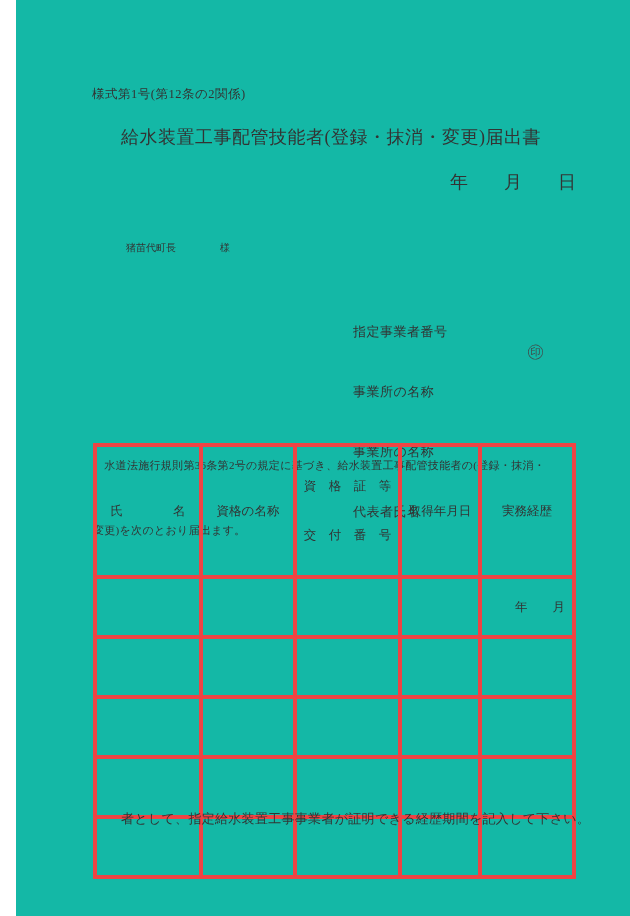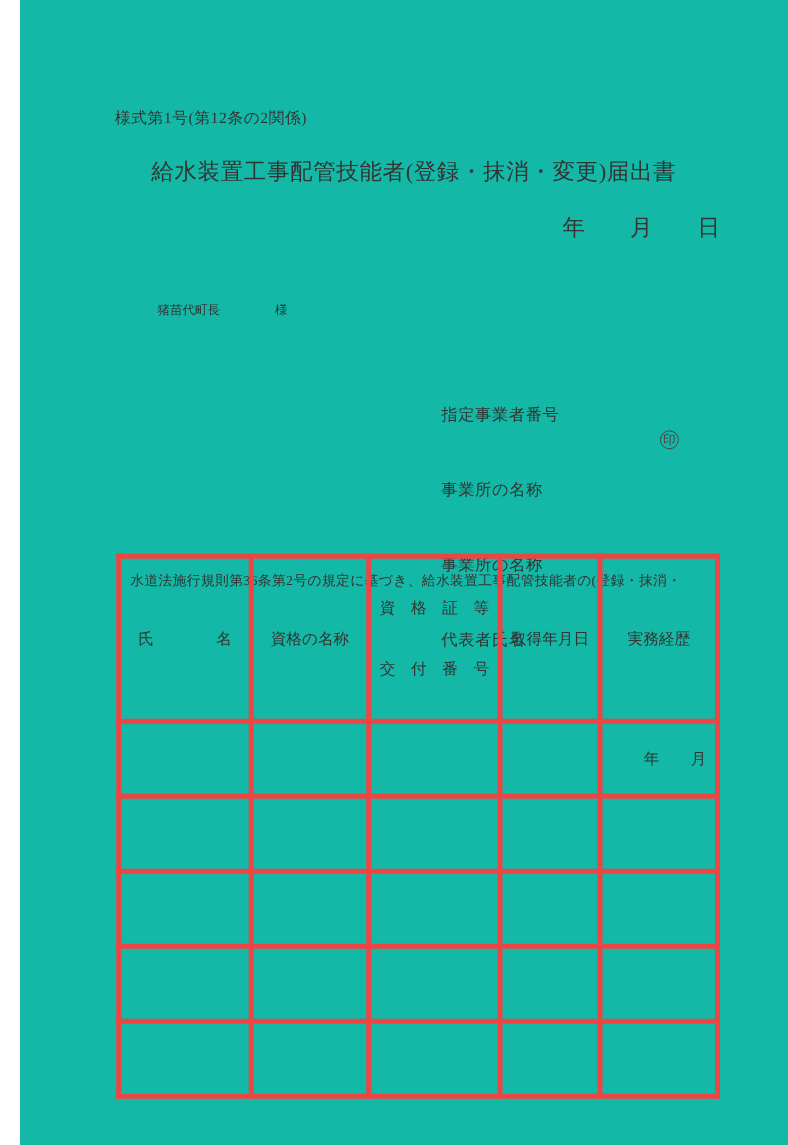--- a/index.html
+++ b/index.html
@@ -111,20 +111,21 @@
     <div>指定事業者番号</div>
     <div>事業所の名称</div>
     <div>事業所の名称</div>
     <div>代表者氏名</div>
   </div>
 
   <div class="abs seal">㊞</div>
 
   <div class="abs body-text">
     <div>　水道法施行規則第36条第2号の規定に基づき、給水装置工事配管技能者の(登録・抹消・</div>
+    <div>変更)を次のとおり届出ます。</div>
   </div>
 
   <table class="roster-table">
     <colgroup>
       <col class="col-name">
       <col class="col-qual">
       <col class="col-cert">
       <col class="col-date">
       <col class="col-exp">
     </colgroup>
@@ -172,14 +173,15 @@
       <tr>
         <td></td>
         <td></td>
         <td></td>
         <td></td>
         <td></td>
       </tr>
     </tbody>
   </table>
 
+  <div class="abs note-line2">者として、指定給水装置工事事業者が証明できる経歴期間を記入して下さい。</div>
 
 </div>
 
 </body></html>

